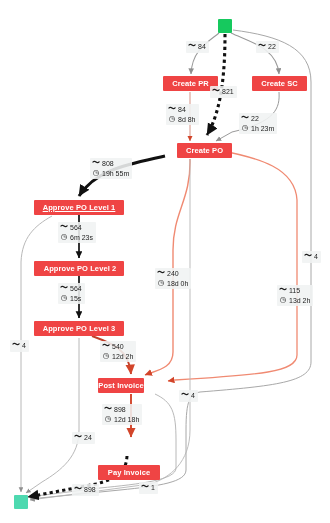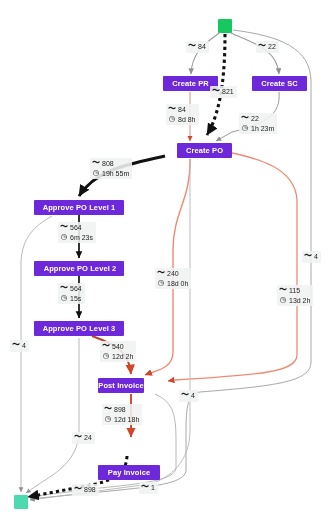--- a/index.html
+++ b/index.html
@@ -20,21 +20,21 @@
   }
   #edge-layer {
     position: absolute;
     left: 0;
     top: 0;
     width: 330px;
     height: 523px;
   }
   .node {
     position: absolute;
-    background: #6d28d9;
+    background: #ef4444;
     color: #ffffff;
     font-size: 7.5px;
     font-weight: bold;
     font-family: "Liberation Sans", sans-serif;
     letter-spacing: 0.1px;
     display: flex;
     align-items: center;
     justify-content: center;
     white-space: nowrap;
     border-radius: 1px;
@@ -147,21 +147,21 @@
 
     <path d="M127,456 C126,472 118,478 96,484 L28,497" fill="none" stroke="#111111" stroke-width="3.0" stroke-dasharray="3.2,3.2" marker-end="url(#ah-dark-lg)"></path>
   </svg>
 
   <div class="terminal start" style="left:218px; top:19px;"></div>
   <div class="terminal end" style="left:14px; top:495px;"></div>
 
   <div class="node" style="left:163px; top:76px; width:55px;">Create PR</div>
   <div class="node" style="left:252px; top:76px; width:55px;">Create SC</div>
   <div class="node" style="left:177px; top:143px; width:55px;">Create PO</div>
-  <div class="node" style="left:34px; top:200px; width:90px;">Approve PO Level 1</div>
+  <div class="node" style="left:34px; top:200px; width:90px;text-decoration:underline;">Approve PO Level 1</div>
   <div class="node" style="left:34px; top:261px; width:90px;padding-left:8px;">Approve PO Level 2</div>
   <div class="node" style="left:34px; top:321px; width:90px;">Approve PO Level 3</div>
   <div class="node" style="left:98px; top:378px; width:46px;">Post Invoice</div>
   <div class="node" style="left:98px; top:465px; width:62px;text-align:right;">Pay Invoice</div>
 
   <div id="edge-labels">
       <div class="edge-label" style="left: 186px; top: 41px;">
         <div class="lbl-row">
           <span class="gl freq-glyph">〜</span>
           <span class="lbl-text">84</span>

